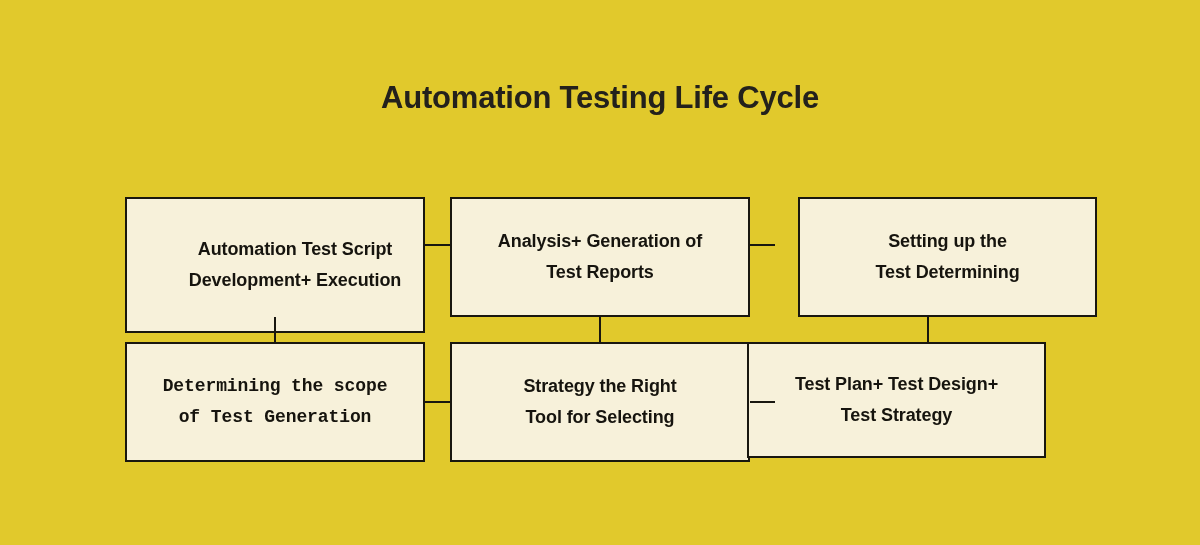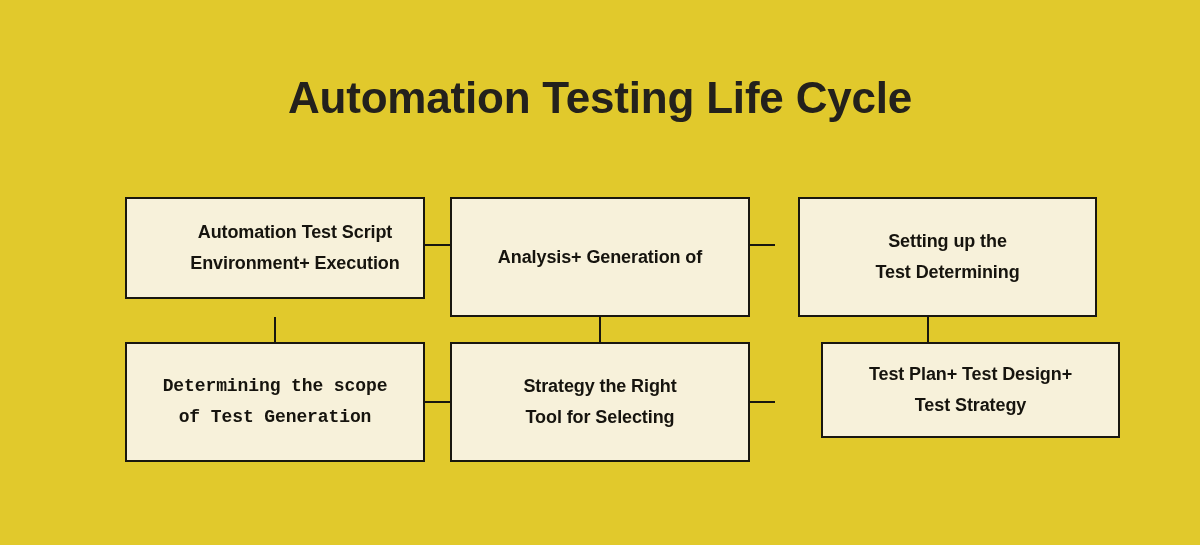--- a/index.html
+++ b/index.html
@@ -18,21 +18,21 @@
     width: 1200px;
     height: 545px;
     background: #e1c92c;
   }
   #page-title {
     position: absolute;
     left: 0;
     top: 76px;
     width: 1200px;
     text-align: center;
-    font-size: 44px;
+    font-size: 31px;
     font-weight: bold;
     color: #23211c;
     letter-spacing: -0.2px;
     line-height: 44px;
     white-space: nowrap;
   }
   .stage {
     position: absolute;
     box-sizing: border-box;
     background: #f7f1da;
@@ -50,26 +50,26 @@
   }
   .stage .line {
     display: block;
     white-space: nowrap;
   }
   
   
   
   
   
-  #stage-1 { left: 125px; top: 197px;  width: 300px; height: 102px; padding-left: 40px; }
+  #stage-1 { left: 125px; top: 197px;  width: 300px; height: 136px; padding-left: 40px; }
   #stage-2 { left: 450px; top: 197px;  width: 300px; height: 120px; text-align: center; }
   #stage-3 { left: 798px; top: 197px;  width: 299px; height: 120px; }
   #stage-4 { left: 125px; top: 342px;  width: 300px; height: 120px; font-family: Liberation Mono, monospace; }
   #stage-5 { left: 450px; top: 342px;  width: 300px; height: 120px; }
-  #stage-6 { left: 821px; top: 342px;  width: 299px; height: 96px; }
+  #stage-6 { left: 747px; top: 342px;  width: 299px; height: 116px; }
 
   .connector {
     position: absolute;
     background: #19170f;
   }
   .connector.h { height: 2px; width: 25px; }
   .connector.v { width: 2px; height: 25px; }
 
   
   #link-1-2 { left: 425px; top: 244px; }
@@ -84,25 +84,26 @@
 </style>
 </head>
 <body>
 
 <div id="canvas">
 
   <div id="page-title">Automation Testing Life Cycle</div>
 
   <div class="stage" id="stage-1">
     <span class="line">Automation Test Script</span>
-    <span class="line">Environment+ Execution</span>
+    <span class="line">Development+ Execution</span>
   </div>
 
   <div class="stage" id="stage-2">
     <span class="line">Analysis+ Generation of</span>
+    <span class="line">Test Reports</span>
   </div>
 
   <div class="stage" id="stage-3">
     <span class="line">Setting up the</span>
     <span class="line">Test Determining</span>
   </div>
 
   <div class="stage" id="stage-4">
     <span class="line">Determining the scope</span>
     <span class="line">of Test Generation</span>

